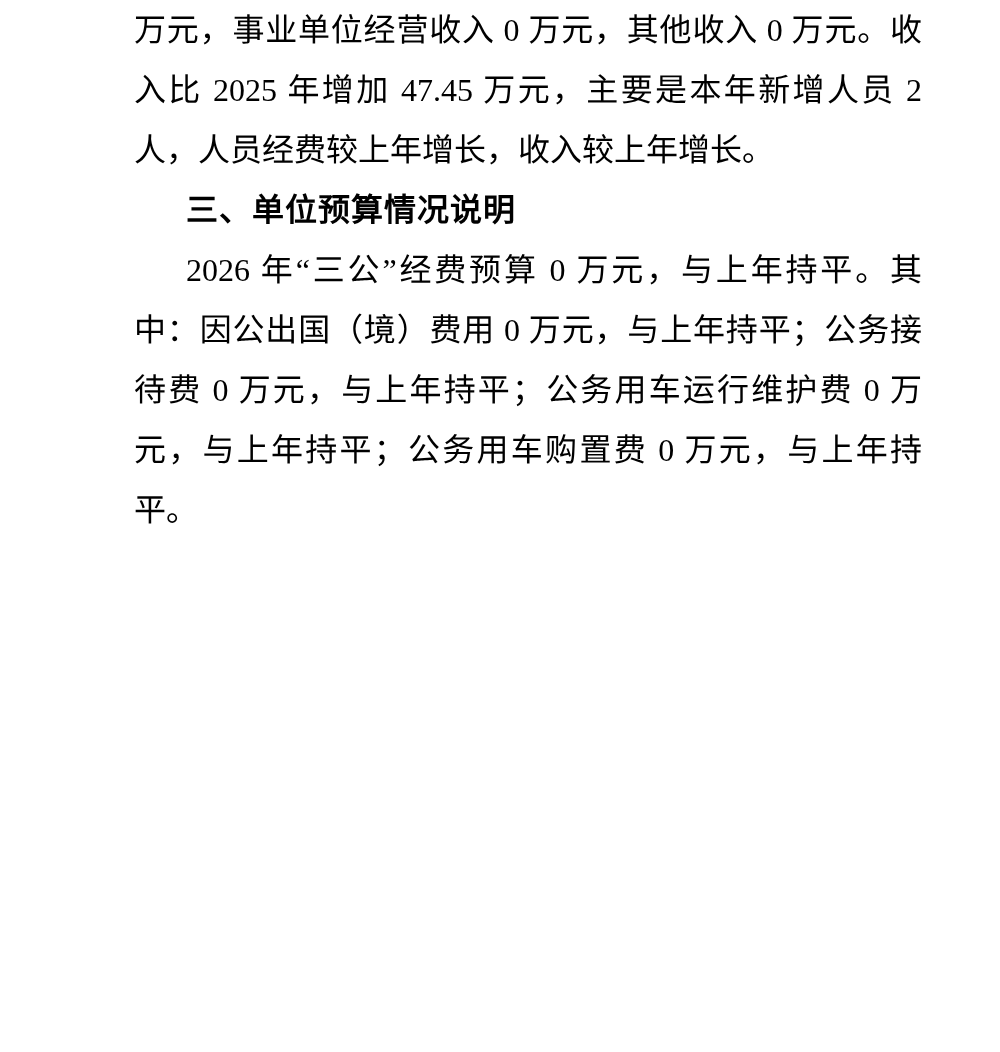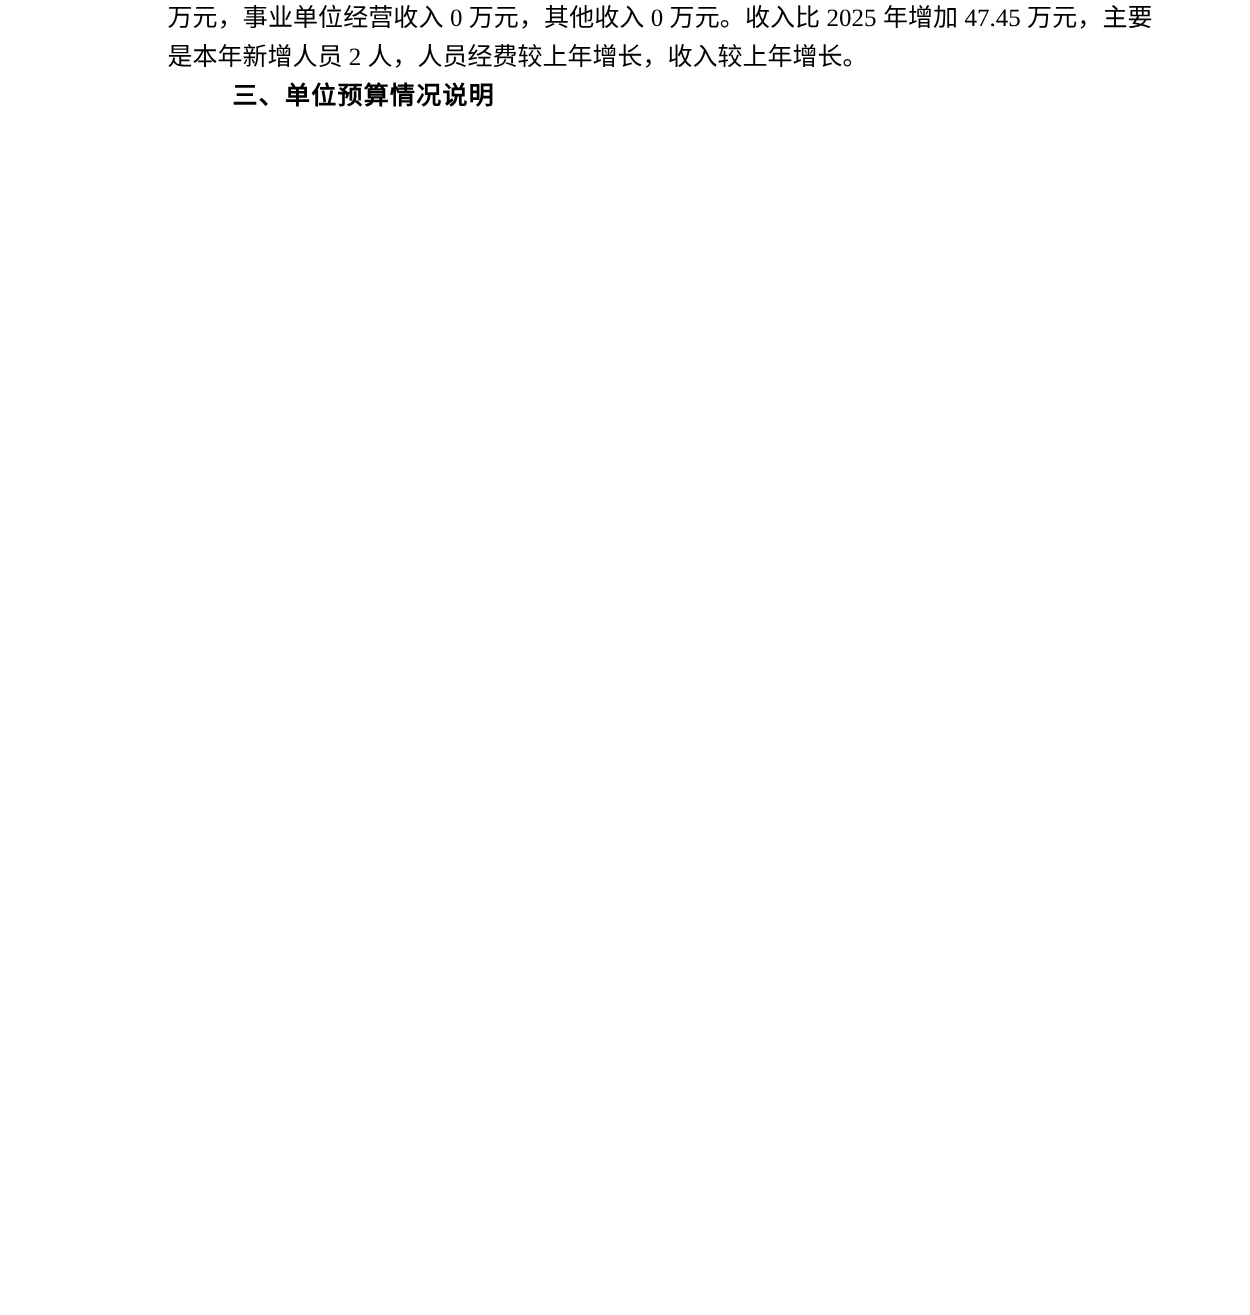--- a/index.html
+++ b/index.html
@@ -14,22 +14,22 @@
     background: #ffffff;
     color: #000000;
     overflow: hidden;
     box-sizing: border-box;
   }
   .doc {
     box-sizing: border-box;
     width: 100%;
     padding: 0 78px 0 134px;
     font-family: "Liberation Serif", "DejaVu Serif", serif;
-    font-size: 20px;
-    line-height: 31px;
+    font-size: 32px;
+    line-height: 60px;
     text-align: justify;
     text-align-last: left;
   }
   .block {
     margin: 0;
     padding: 0;
   }
   .block.indent {
     text-indent: 52px;
   }
@@ -40,14 +40,15 @@
     letter-spacing: 1px;
   }
 </style>
 </head>
 <body>
 
 <div class="page" style="background: rgb(255, 255, 255); color: rgb(0, 0, 0);">
   <div class="doc">
       <div class="block paragraph">万元，事业单位经营收入 0 万元，其他收入 0 万元。收入比 2025 年增加 47.45 万元，主要是本年新增人员 2 人，人员经费较上年增长，收入较上年增长。</div>
       <div class="block heading indent">三、单位预算情况说明</div>
+      <div class="block paragraph indent">2026 年“三公”经费预算 0 万元，与上年持平。其中：因公出国（境）费用 0 万元，与上年持平；公务接待费 0 万元，与上年持平；公务用车运行维护费 0 万元，与上年持平；公务用车购置费 0 万元，与上年持平。</div>
     </div>
 </div>
 
 </body></html>

